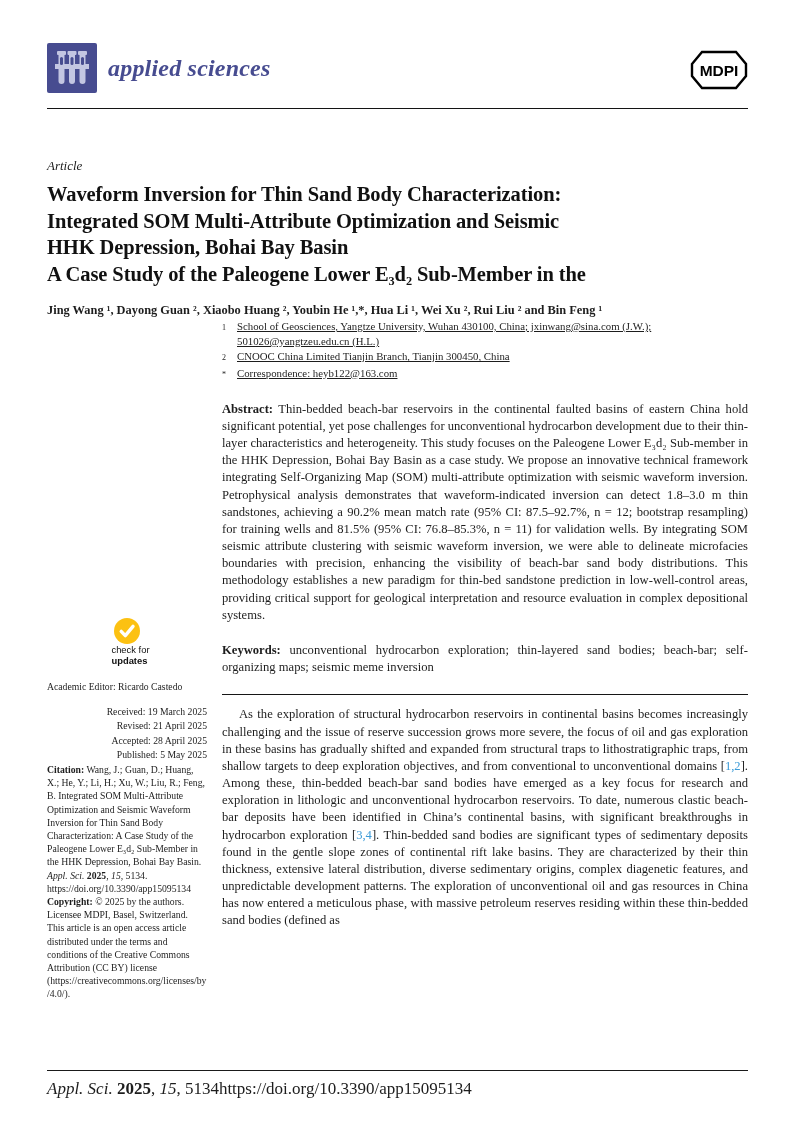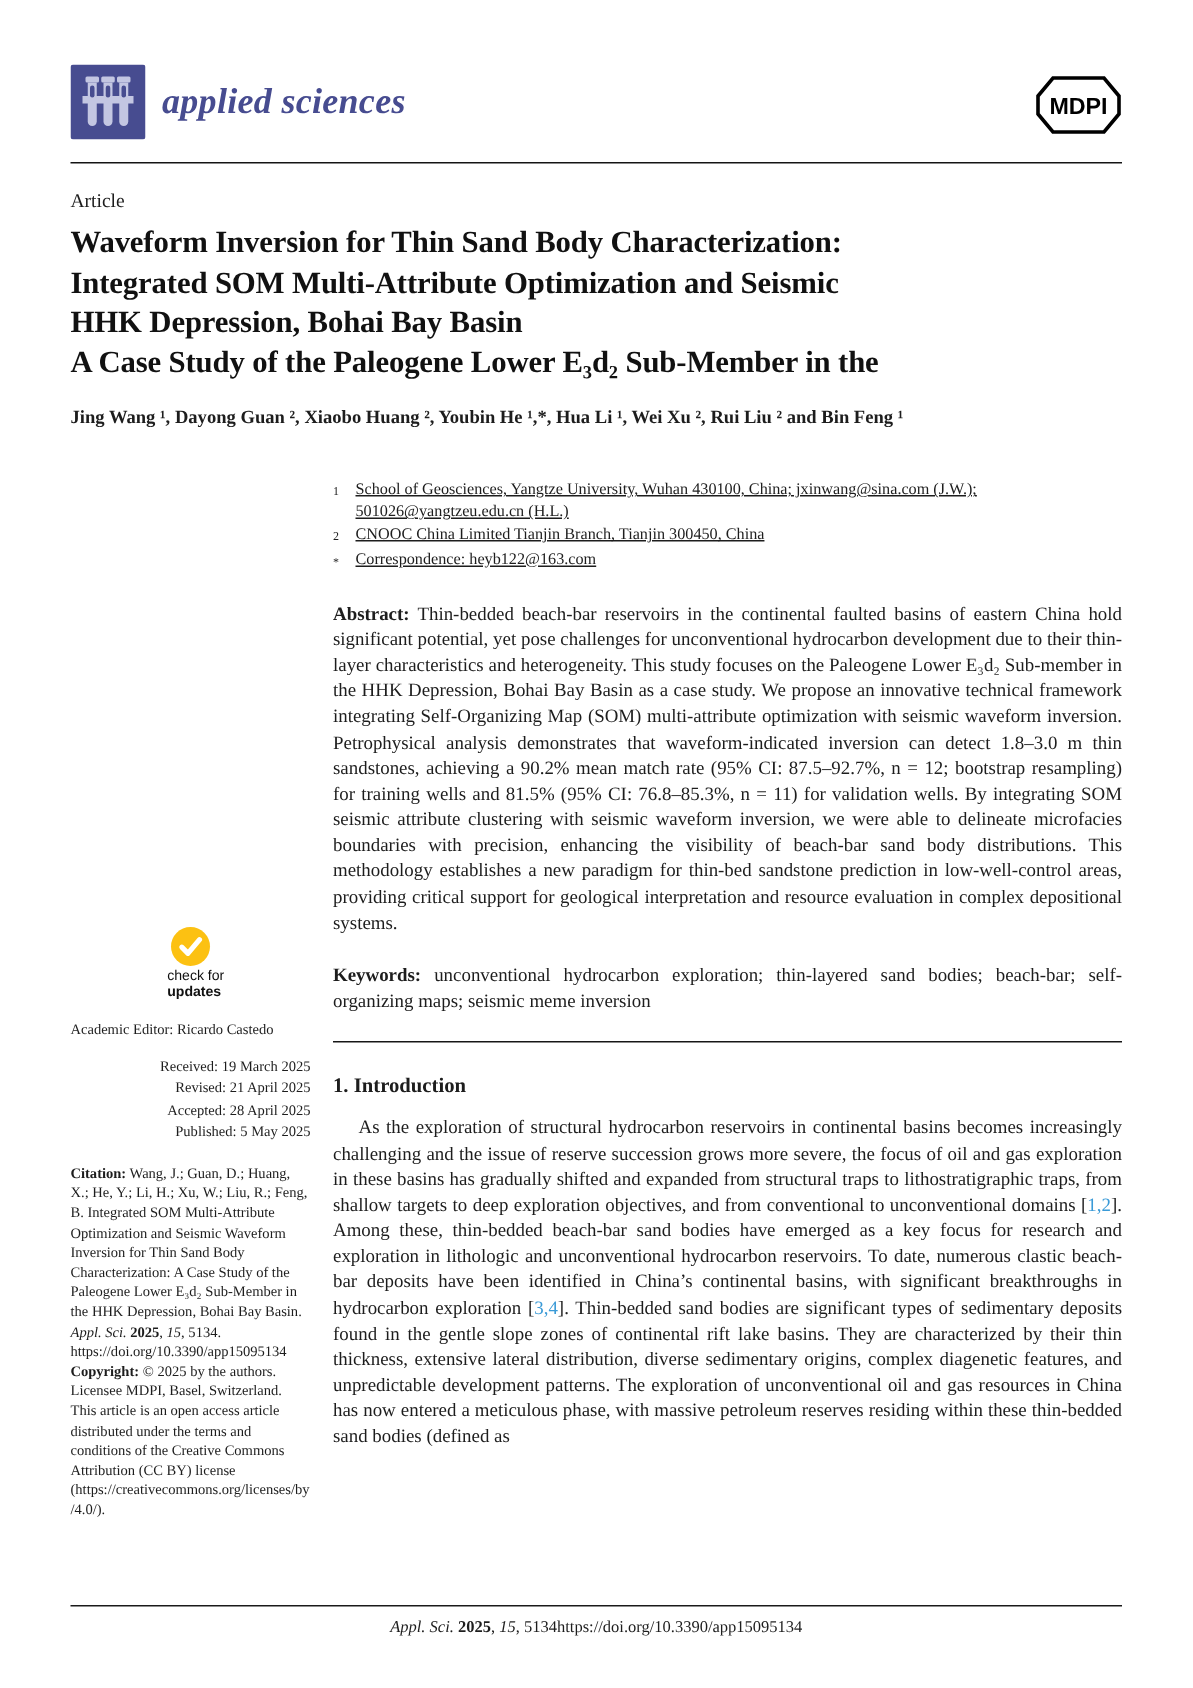--- a/index.html
+++ b/index.html
@@ -10,53 +10,53 @@
   
   .header { position:absolute; top:43px; left:47px; right:47px; height:54px; }
   .journal-logo { display:flex; align-items:center; }
   .journal-logo svg { display:block; }
   .journal-name { font-style:italic; font-weight:bold; font-size:24px; color:#474c90; margin-left:11px; letter-spacing:.2px; }
   .mdpi-logo { position:absolute; right:0; top:7px; }
   .rule-top { position:absolute; top:108px; left:47px; right:47px; border-top:1.6px solid #141414; }
 
   
   .head-block { position:absolute; top:126px; left:47px; width:701px; }
-  .article-type { font-size:13px; }
+  .article-type { font-style:italic; font-size:13px;margin-top:32px; }
   .title { margin-top:7px; font-weight:bold; font-size:20.5px; line-height:26.5px; letter-spacing:-0.1px; color:#111; }
   .authors { margin-top:16px; font-weight:bold; font-size:12.4px; }
 
   
   .sidebar { position:absolute; top:617px; left:47px; width:160px; font-size:9.7px; line-height:12.6px; color:#1d1d1d; }
   .badge { display:flex; align-items:center; cursor:pointer;flex-direction:column; }
   .badge svg { display:block; }
   .badge-text { margin-left:7px; font-family:"Liberation Sans",sans-serif; font-size:9.4px; line-height:10.8px; color:#101010; }
   .badge-text .b2 { font-weight:bold; }
   .sb-editor { margin-top:13px; line-height:14px; }
   .sb-dates { margin-top:11px;text-align:right; }
   .sb-dates div { line-height:14.6px; }
-  .sb-citation { margin-top:13px; overflow-wrap:anywhere; line-height:13.2px; }
+  .sb-citation { overflow-wrap:anywhere; line-height:13.2px; }
   .sb-copyright { overflow-wrap:anywhere; line-height:13.2px; }
   .sb-label { font-weight:bold; }
 
   
   .main-col { position:absolute; top:319px; left:222px; width:526px; font-size:12.6px; }
   .affil-row { display:flex; align-items:flex-start; font-size:10.8px; line-height:15.2px; }
   .affil-marker { flex:none; width:15px; font-size:8px; padding-top:1px; }
   .affil-text { flex:1;text-decoration:underline; }
   .abstract { margin-top:19px; text-align:justify; line-height:17.15px; }
   .keywords { margin-top:18px; text-align:justify; line-height:17.3px; }
   .lbl { font-weight:bold; }
   .mid-rule { border-top:1.3px solid #161616; margin-top:18px; }
   .sec-heading { margin-top:21px; font-weight:bold; font-size:13.8px; }
   .intro-p { margin-top:11px; text-align:justify; line-height:17.15px; text-indent:17px; }
   .ref-link { color:#3a9ad7; text-decoration:none; cursor:pointer; }
 
   
   .footer-rule { position:absolute; top:1070px; left:47px; right:47px; border-top:1.1px solid #1a1a1a; }
-  .footer { position:absolute; top:1079px; left:47px; right:47px; display:flex; justify-content:center; font-size:11px; }
+  .footer { position:absolute; top:1079px; left:47px; right:47px; display:flex; justify-content:flex-start; font-size:17px; }
   .it { font-style:italic; }
   .bd { font-weight:bold; }
 </style>
 </head>
 <body>
 
 <div class="page">
 
   <div class="header">
     <div class="journal-logo">
@@ -160,21 +160,20 @@
       <span>Thin-bedded beach-bar reservoirs in the continental faulted basins of eastern China hold significant potential, yet pose challenges for unconventional hydrocarbon development due to their thin-layer characteristics and heterogeneity. This study focuses on the Paleogene Lower E₃d₂ Sub-member in the HHK Depression, Bohai Bay Basin as a case study. We propose an innovative technical framework integrating Self-Organizing Map (SOM) multi-attribute optimization with seismic waveform inversion. Petrophysical analysis demonstrates that waveform-indicated inversion can detect 1.8–3.0 m thin sandstones, achieving a 90.2% mean match rate (95% CI: 87.5–92.7%, n = 12; bootstrap resampling) for training wells and 81.5% (95% CI: 76.8–85.3%, n = 11) for validation wells. By integrating SOM seismic attribute clustering with seismic waveform inversion, we were able to delineate microfacies boundaries with precision, enhancing the visibility of beach-bar sand body distributions. This methodology establishes a new paradigm for thin-bed sandstone prediction in low-well-control areas, providing critical support for geological interpretation and resource evaluation in complex depositional systems.</span>
     </div>
 
     <div class="keywords">
       <span class="lbl">Keywords:</span>
       <span>unconventional hydrocarbon exploration; thin-layered sand bodies; beach-bar; self-organizing maps; seismic meme inversion</span>
     </div>
 
     <div class="mid-rule"></div>
 
-    <div class="sec-heading">1. Introduction</div>
 
     <div class="intro-p"><span>As the exploration of structural hydrocarbon reservoirs in continental basins becomes increasingly challenging and the issue of reserve succession grows more severe, the focus of oil and gas exploration in these basins has gradually shifted and expanded from structural traps to lithostratigraphic traps, from shallow targets to deep exploration objectives, and from conventional to unconventional domains [</span><span class="ref-link">1,2</span><span>]. Among these, thin-bedded beach-bar sand bodies have emerged as a key focus for research and exploration in lithologic and unconventional hydrocarbon reservoirs. To date, numerous clastic beach-bar deposits have been identified in China’s continental basins, with significant breakthroughs in hydrocarbon exploration [</span><span class="ref-link">3,4</span><span>]. Thin-bedded sand bodies are significant types of sedimentary deposits found in the gentle slope zones of continental rift lake basins. They are characterized by their thin thickness, extensive lateral distribution, diverse sedimentary origins, complex diagenetic features, and unpredictable development patterns. The exploration of unconventional oil and gas resources in China has now entered a meticulous phase, with massive petroleum reserves residing within these thin-bedded sand bodies (defined as</span></div>
 
   </div>
 
   <div class="footer-rule"></div>
   <div class="footer">
     <div><span class="it">Appl. Sci.</span> <span class="bd">2025</span><span>, </span><span class="it">15</span><span>, 5134</span></div>
     <div>https://doi.org/10.3390/app15095134</div>
   </div>

